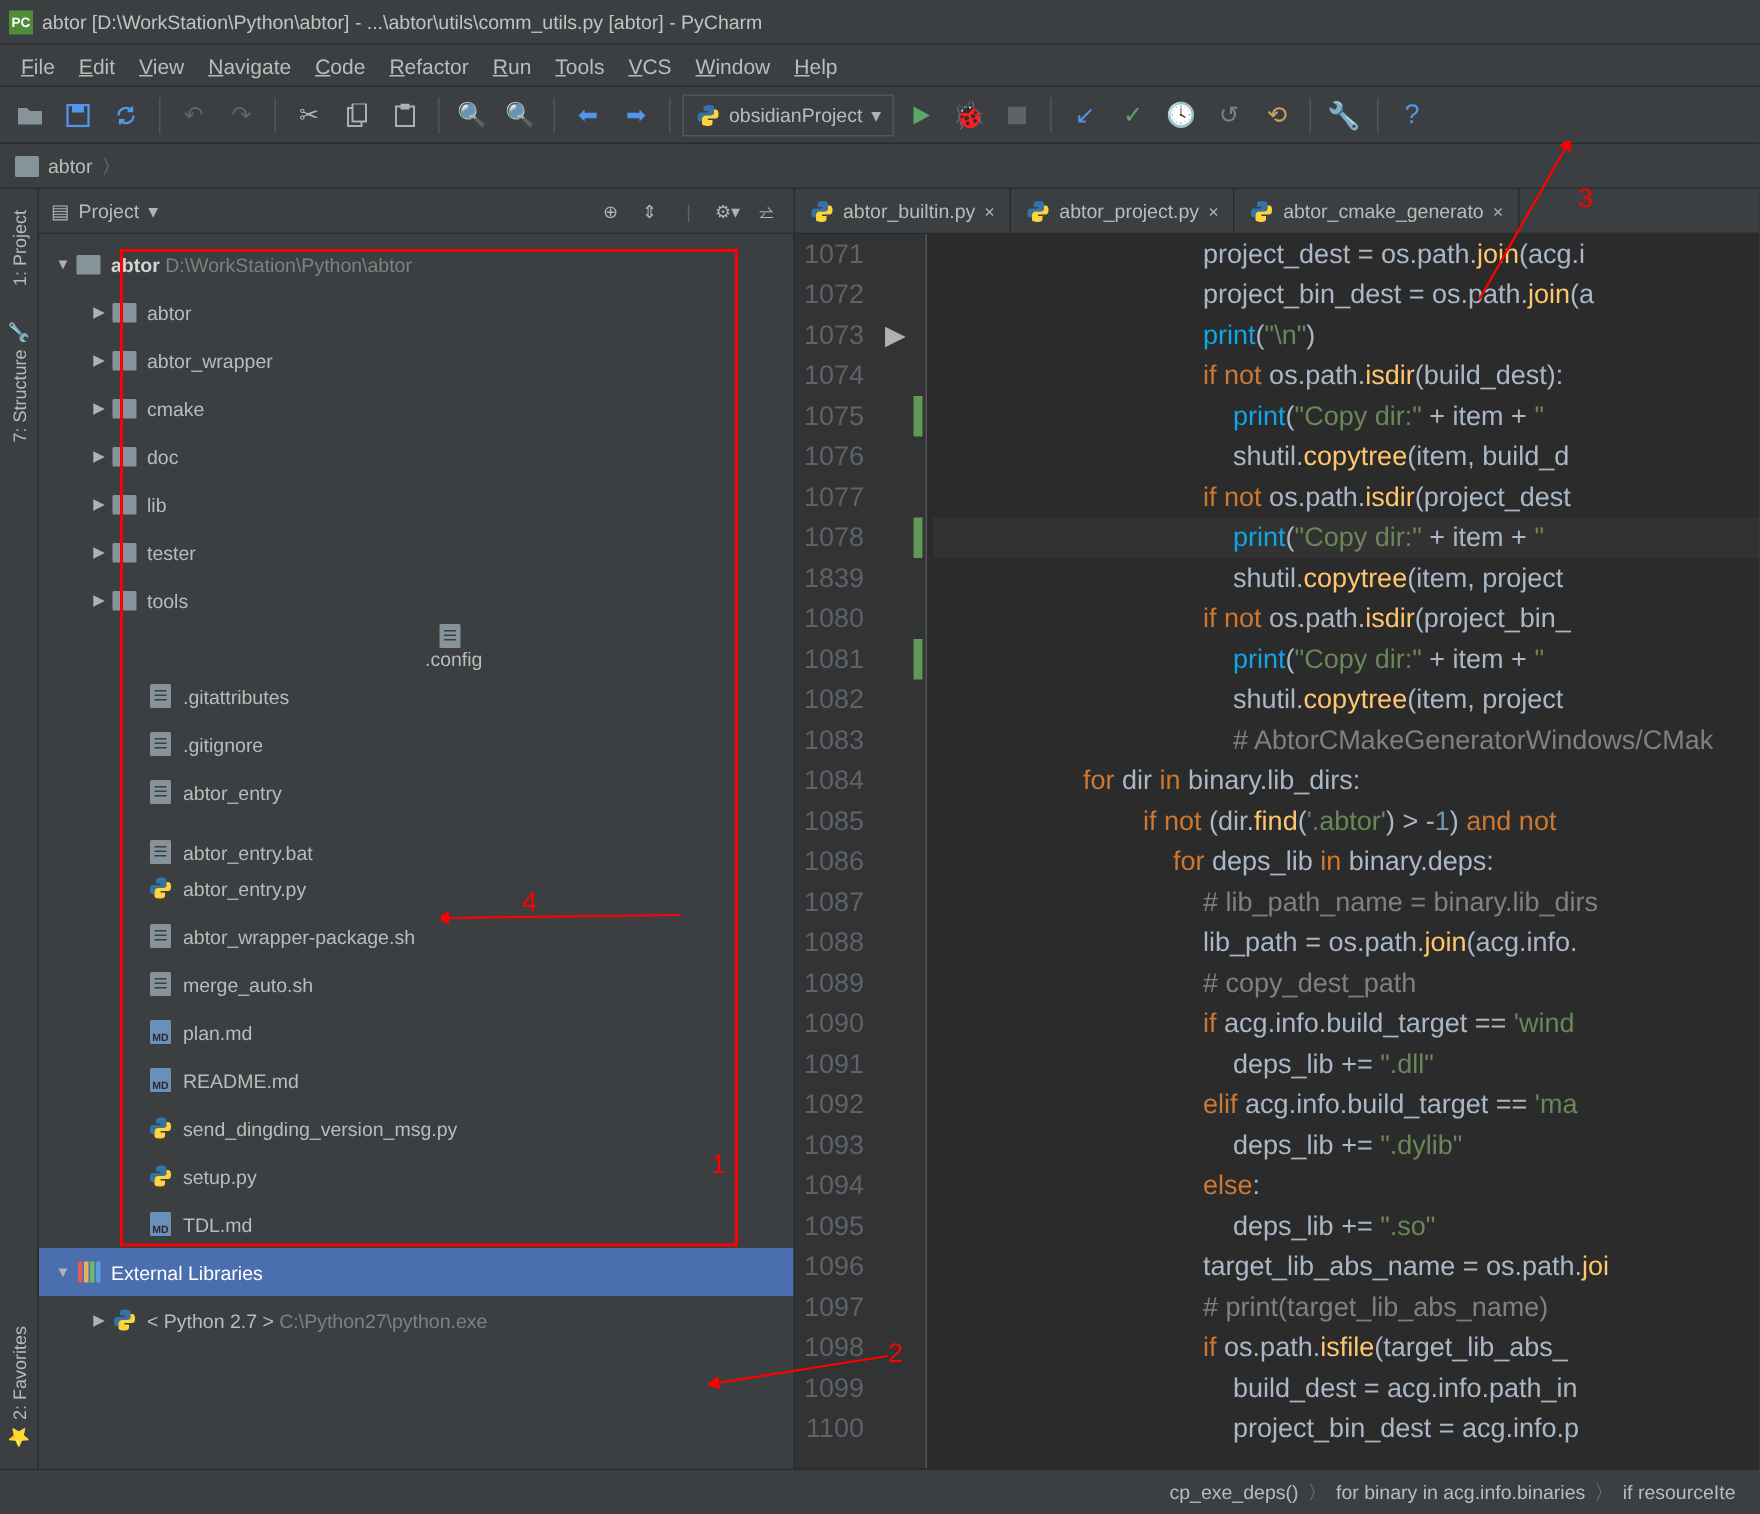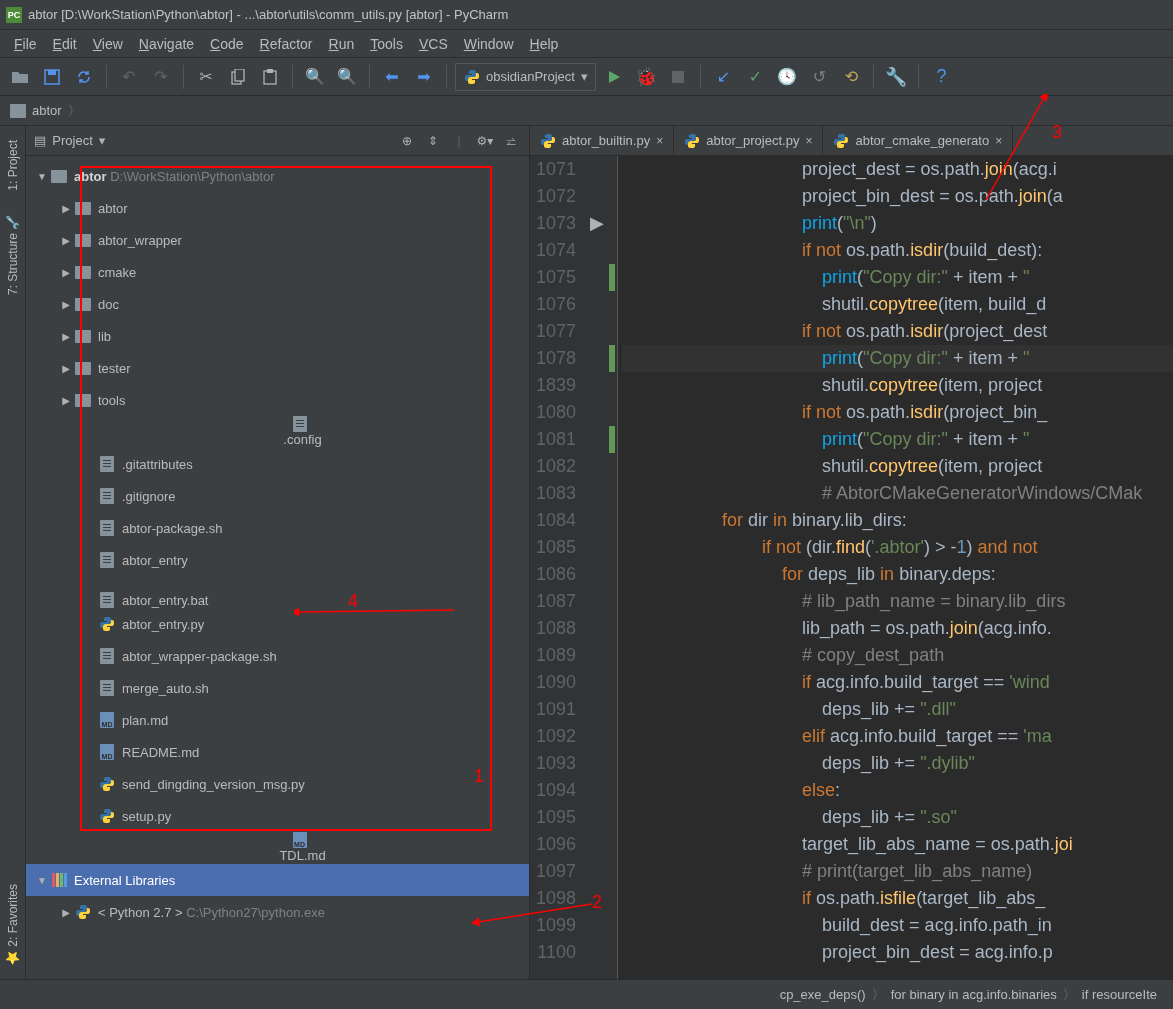--- a/index.html
+++ b/index.html
@@ -287,27 +287,20 @@
           <span class="tree-ic">
             <div class="file-ic"></div>
           </span>
           <span class="tree-label">.gitignore</span>
         </div>
         <div class="tree-row" style="padding-left: 58px;">
           <span class="tree-arrow"></span>
           <span class="tree-ic">
             <div class="file-ic"></div>
           </span>
-          <span class="tree-label">abtor-package.sh</span>
-        </div>
-        <div class="tree-row" style="padding-left: 58px;">
-          <span class="tree-arrow"></span>
-          <span class="tree-ic">
-            <div class="file-ic"></div>
-          </span>
           <span class="tree-label">abtor_entry</span>
         </div>
         <div class="tree-row" style="padding-left: 58px; align-items: flex-end;">
           <span class="tree-arrow"></span>
           <span class="tree-ic">
             <div class="file-ic"></div>
           </span>
           <span class="tree-label">abtor_entry.bat</span>
         </div>
         <div class="tree-row" style="padding-left: 58px;">
@@ -361,21 +354,21 @@
         <div class="tree-row" style="padding-left: 58px;">
           <span class="tree-arrow"></span>
           <span class="tree-ic">
             <svg class="pyic" viewBox="0 0 16 16">
               <path d="M8 1c-2 0-3 .5-3 2v2h3v1H3c-1.5 0-2 1-2 3s.5 3 2 3h1v-2c0-1.5 1-2 2.5-2h3c1.5 0 2.5-1 2.5-2.5V3c0-1.5-1-2-4-2z" fill="#3572a5"></path>
               <path d="M8 15c2 0 3-.5 3-2v-2H8v-1h5c1.5 0 2-1 2-3s-.5-3-2-3h-1v2c0 1.5-1 2-2.5 2h-3C5 8 4 9 4 10.5V13c0 1.5 1 2 4 2z" fill="#ffd43b"></path>
             </svg>
           </span>
           <span class="tree-label">setup.py</span>
         </div>
-        <div class="tree-row" style="padding-left: 58px; flex-direction: column;">
+        <div class="tree-row" style="padding-left: 58px;">
           <span class="tree-arrow"></span>
           <span class="tree-ic">
             <div class="md-ic">MD</div>
           </span>
           <span class="tree-label">TDL.md</span>
         </div>
         <div class="tree-row selected" style="padding-left: 10px;">
           <span class="tree-arrow">▼</span>
           <span class="tree-ic">
             <div class="extlib-ic">

